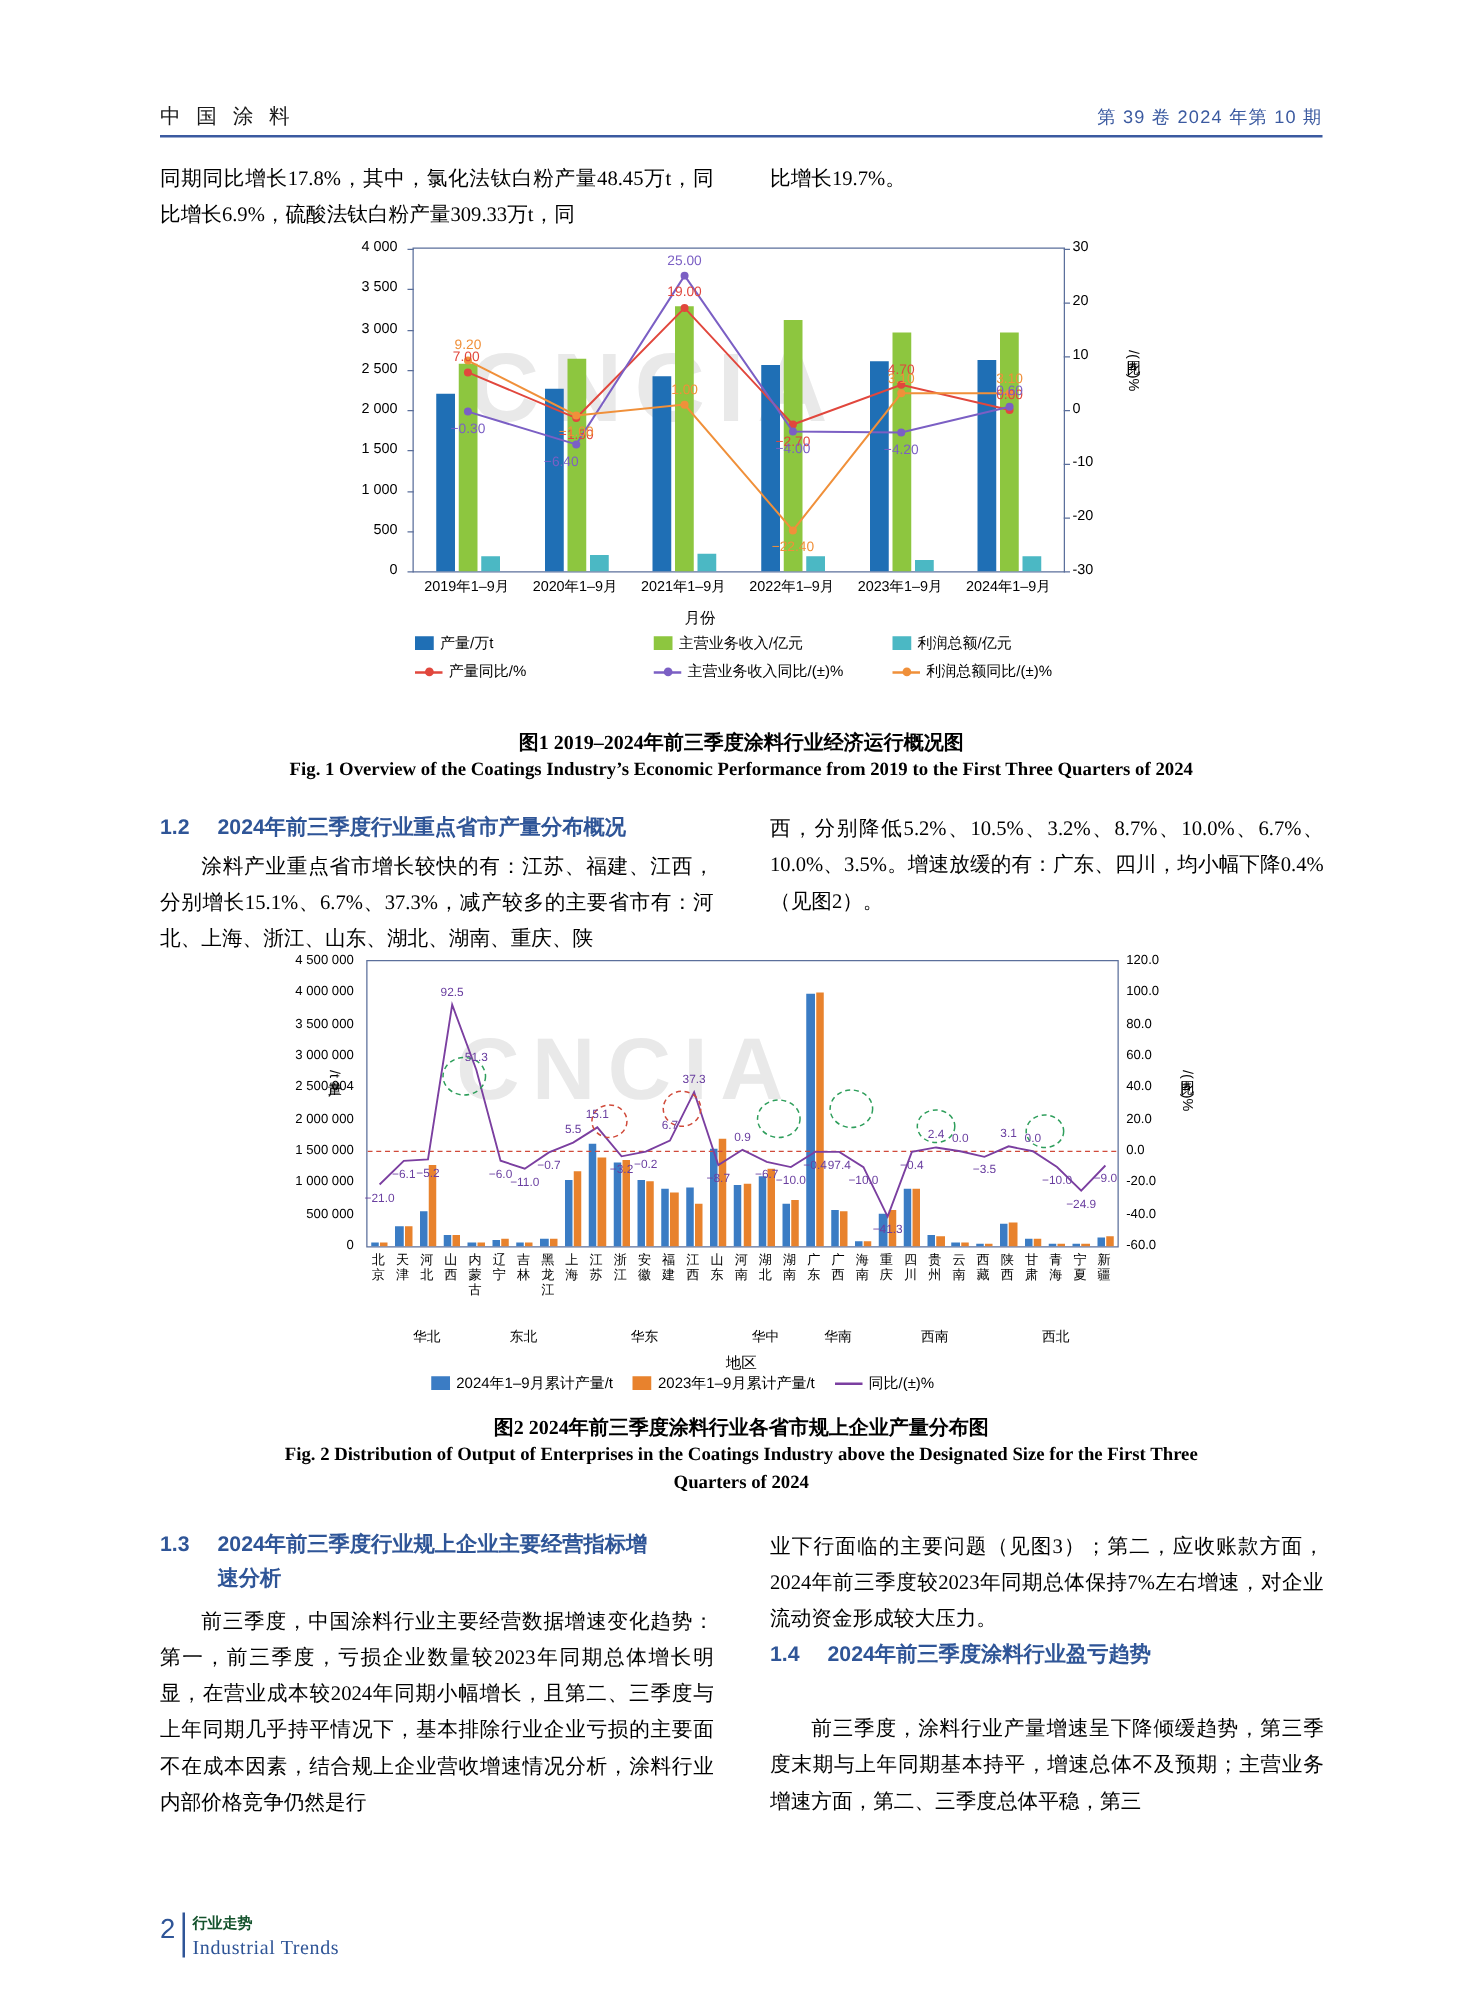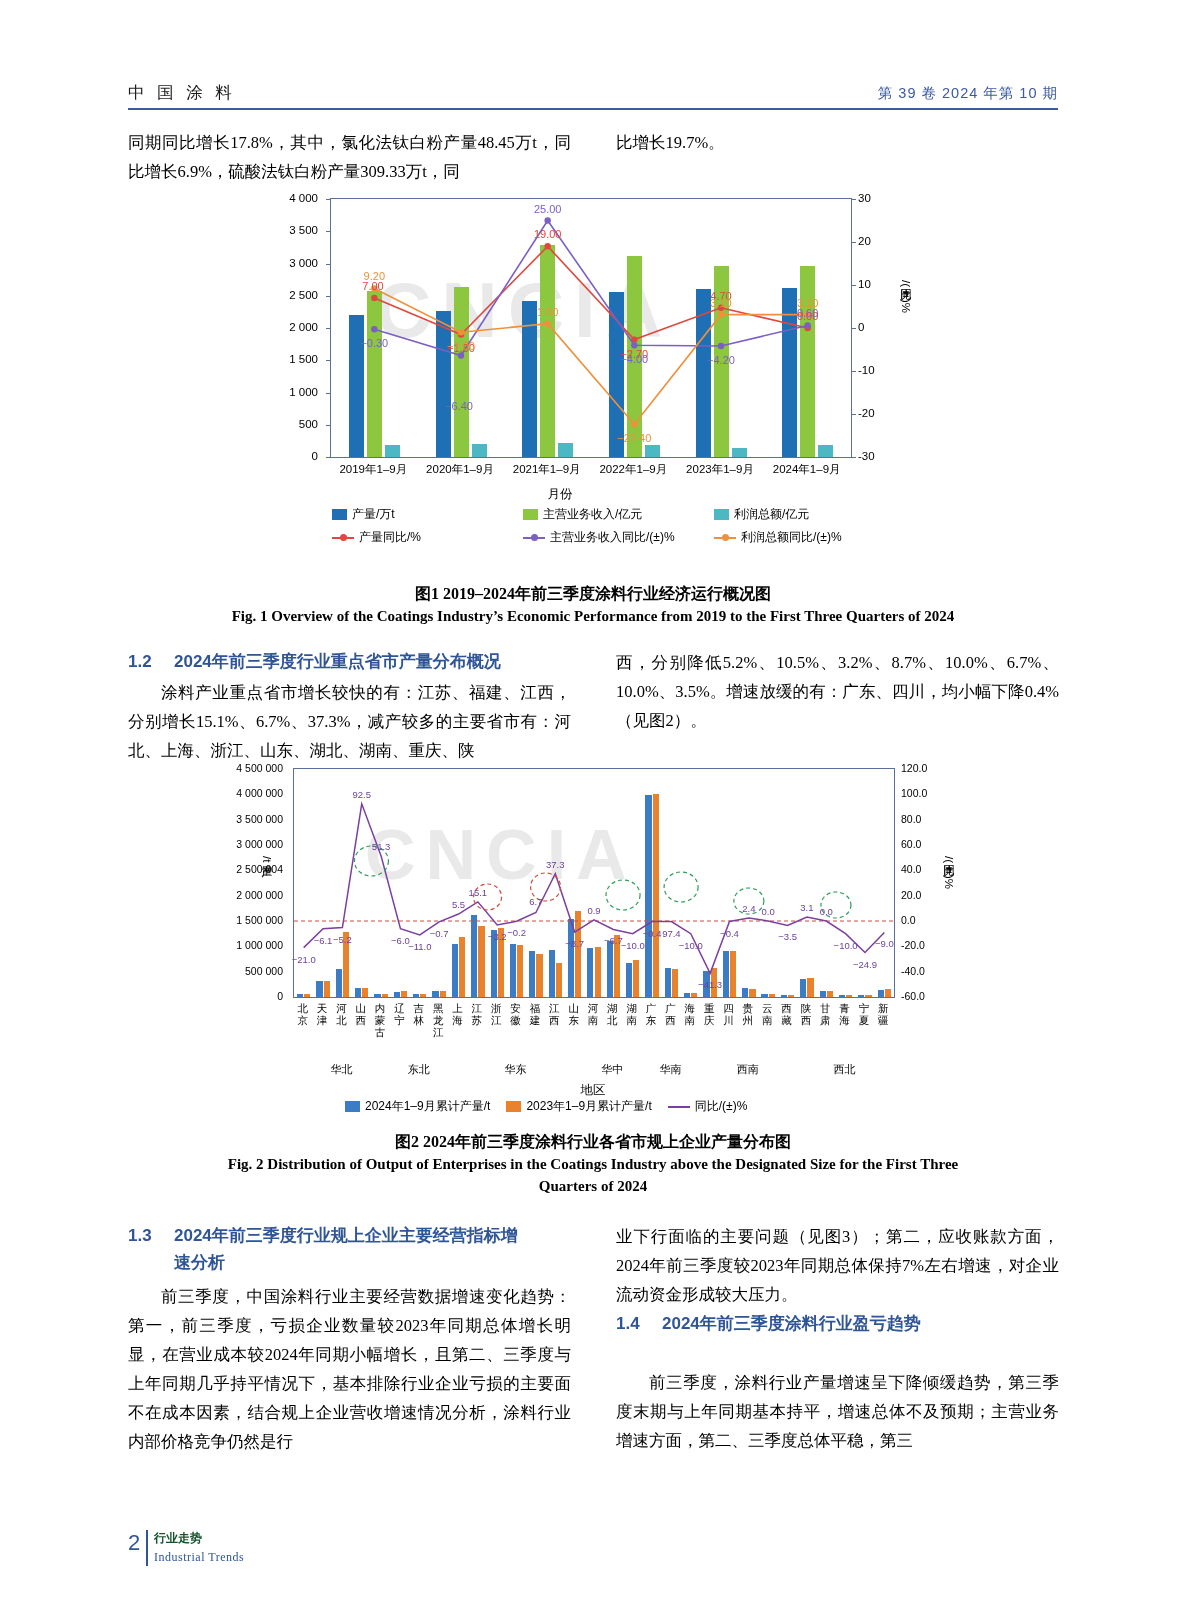--- a/index.html
+++ b/index.html
@@ -63,21 +63,21 @@
   .c2-yr{position:absolute;left:682px;top:8px;width:52px;height:228px;}
   .c2-yr div{position:absolute;left:4px;font-size:10.5px;transform:translateY(-50%);font-family:"Liberation Sans",sans-serif;}
   .c2-xt{position:absolute;font-size:10.5px;transform:translateX(-50%);font-family:"Liberation Sans",sans-serif;line-height:12px;text-align:center;width:18px;}
   .c2-reg{position:absolute;font-size:11px;transform:translateX(-50%);font-family:"Liberation Sans",sans-serif;}
   .c2-lab{position:absolute;font-size:9.5px;color:#6a3fa0;transform:translate(-50%,-50%);font-family:"Liberation Sans",sans-serif;white-space:nowrap;}
 
   
   .footer{position:absolute;left:128px;bottom:70px;width:300px;}
   .footer .pg{position:absolute;left:0;top:0;font-size:22px;color:#2f5597;font-family:"Liberation Sans",sans-serif;}
   .footer .cn{position:absolute;left:26px;top:0px;font-size:12px;color:#14532d;font-weight:bold;font-family:Liberation Mono, monospace;}
-  .footer .en{position:absolute;left:26px;top:20px;font-size:12px;color:#2f5597;font-family:"Liberation Serif",serif;letter-spacing:.5px;}
+  .footer .en{position:absolute;left:26px;top:20px;font-size:16px;color:#2f5597;font-family:"Liberation Serif",serif;letter-spacing:.5px;}
   .footer .bar{position:absolute;left:18px;top:0px;width:2px;height:36px;background:#2f5597;}
 </style>
 </head>
 <body>
 
 <div class="page">
 
   <div class="runhead">
     <span class="journal">中 国 涂 料</span>
     <span class="issue">第 39 卷   2024 年第 10 期</span>
@@ -168,21 +168,21 @@
           <circle cx="390" cy="115.67000000000002" r="3.2" fill="#f0903a"></circle>
           <circle cx="476.6666666666667" cy="115.67000000000002" r="3.2" fill="#f0903a"></circle>
         </svg>
         <div class="pt-label" style="color: rgb(225, 71, 61); left: 42px; top: 86.9px;">7.00</div>
         <div class="pt-label" style="color: rgb(225, 71, 61); left: 130px; top: 149.45px;">−1.50</div>
         <div class="pt-label" style="color: rgb(225, 71, 61); left: 216.667px; top: 35.3px;">19.00</div>
         <div class="pt-label" style="color: rgb(225, 71, 61); left: 303.333px; top: 154.61px;">−2.70</div>
         <div class="pt-label" style="color: rgb(225, 71, 61); left: 390px; top: 96.79px;">4.70</div>
         <div class="pt-label" style="color: rgb(225, 71, 61); left: 476.667px; top: 117px;">0.00</div>
         <div class="pt-label" style="color: rgb(123, 95, 196); left: 43.3333px; top: 144.29px;">−0.30</div>
-        <div class="pt-label" style="color: rgb(123, 95, 196); left: 128px; top: 170.52px; margin-top: 36px;">−6.40</div>
+        <div class="pt-label" style="color: rgb(123, 95, 196); left: 118px; top: 170.52px;">−6.40</div>
         <div class="pt-label" style="color: rgb(123, 95, 196); left: 216.667px; top: 9.5px;">25.00</div>
         <div class="pt-label" style="color: rgb(123, 95, 196); left: 303.333px; top: 160.2px;">−4.00</div>
         <div class="pt-label" style="color: rgb(123, 95, 196); left: 390px; top: 161.06px;">−4.20</div>
         <div class="pt-label" style="color: rgb(123, 95, 196); left: 476.667px; top: 114.42px;">0.60</div>
         <div class="pt-label" style="color: rgb(240, 144, 58); left: 43.3333px; top: 77.44px;">9.20</div>
         <div class="pt-label" style="color: rgb(240, 144, 58); left: 130px; top: 147.3px;">−1.00</div>
         <div class="pt-label" style="color: rgb(240, 144, 58); left: 216.667px; top: 112.7px;">1.00</div>
         <div class="pt-label" style="color: rgb(240, 144, 58); left: 303.333px; top: 239.32px;">−22.40</div>
         <div class="pt-label" style="color: rgb(240, 144, 58); left: 390px; top: 103.67px;">3.10</div>
         <div class="pt-label" style="color: rgb(240, 144, 58); left: 476.667px; top: 103.67px;">3.10</div>

